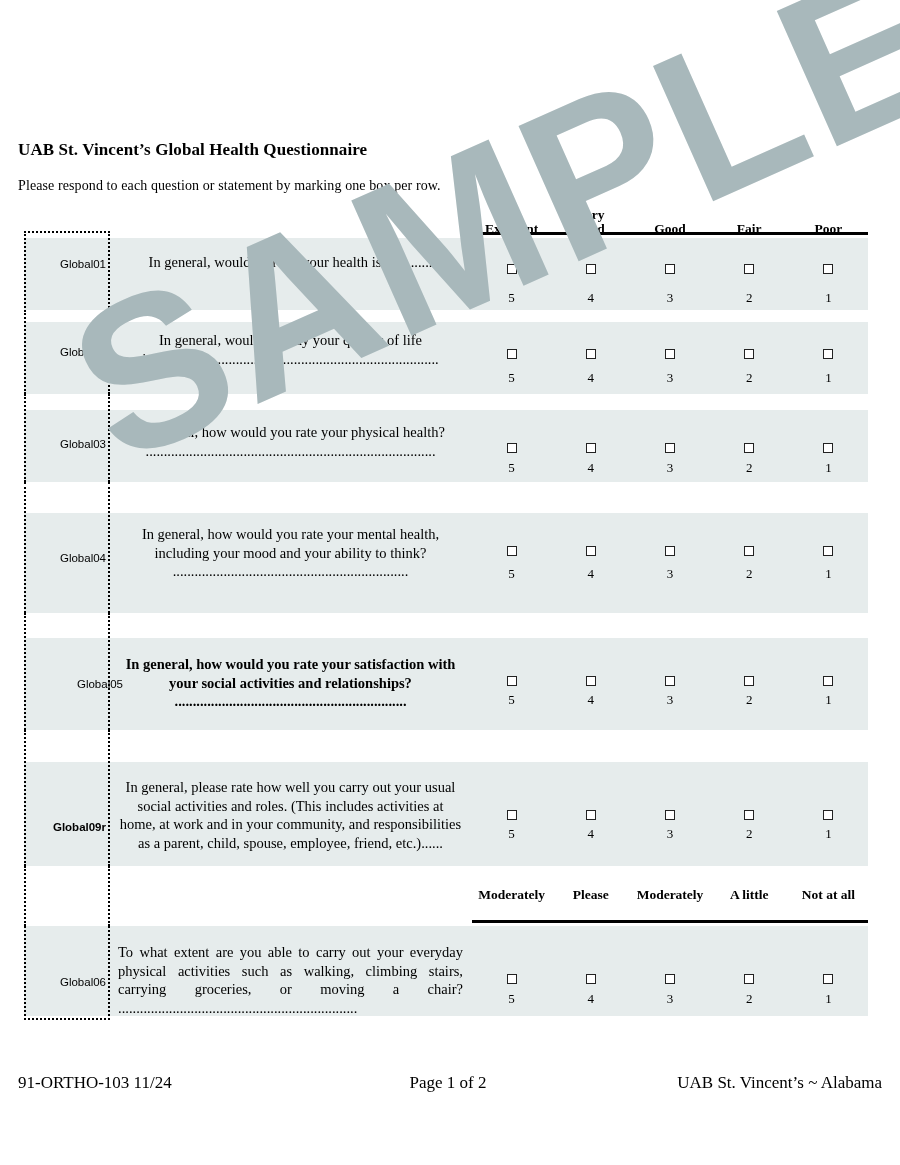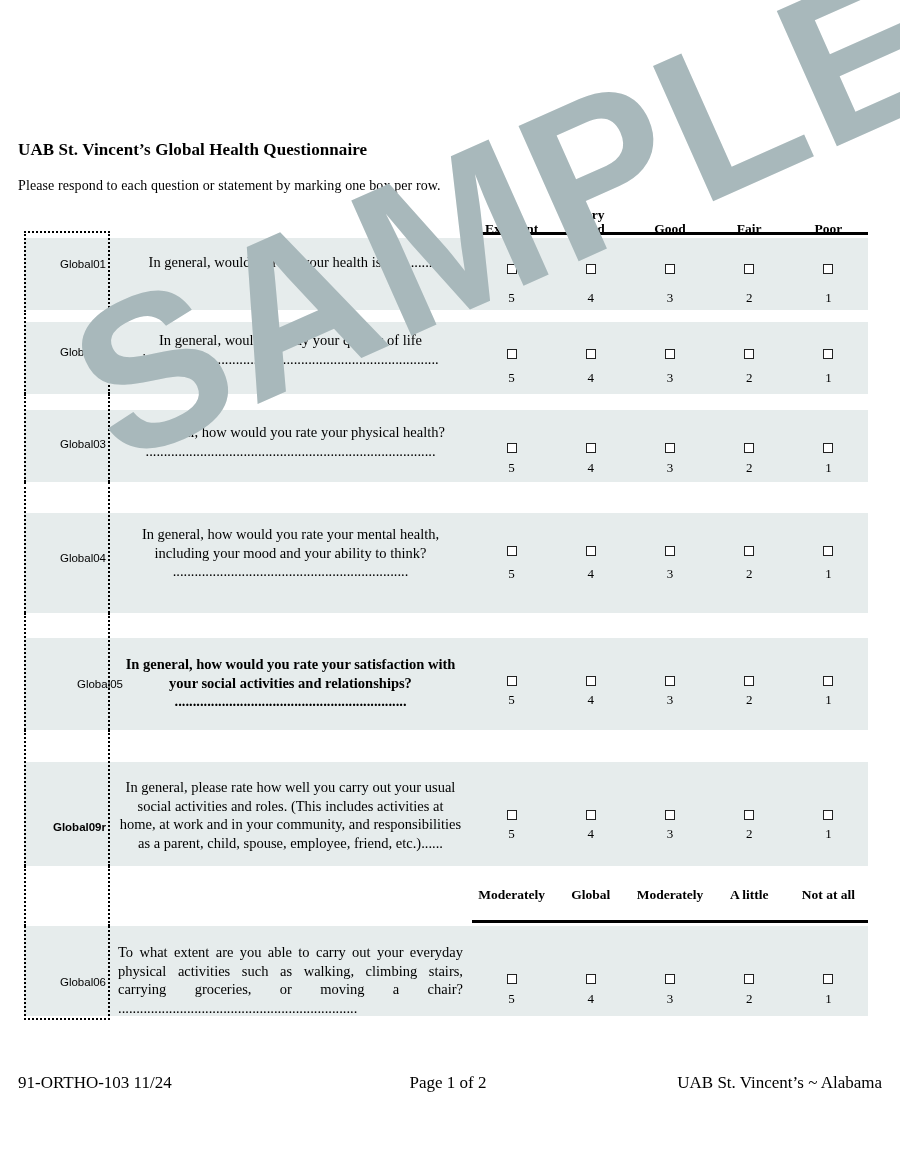--- a/index.html
+++ b/index.html
@@ -316,21 +316,21 @@
     <div class="cell">5</div>
     <div class="cell">4</div>
     <div class="cell">3</div>
     <div class="cell">2</div>
     <div class="cell">1</div>
   </div>
 
   <div class="code-box" style="top:866px;height:60px;"></div>
   <div class="scale-header" style="top:884px;height:20px;">
     <div class="col">Moderately</div>
-    <div class="col">Global</div>
+    <div class="col">Please</div>
     <div class="col">Moderately</div>
     <div class="col">A little</div>
     <div class="col">Not at all</div>
   </div>
   <div class="scale-rule" style="top:920px;"></div>
 
   <div class="band" style="top:926px;height:90px;"></div>
   <div class="code-box bottom" style="top:926px;height:92px;"></div>
   <div class="code-label" style="top:976px;">Global06</div>
   <div class="qtext justify" style="top:943px;">To what extent are you able to carry out your everyday physical activities such as walking, climbing stairs, carrying groceries, or moving a chair? ..................................................................</div>

